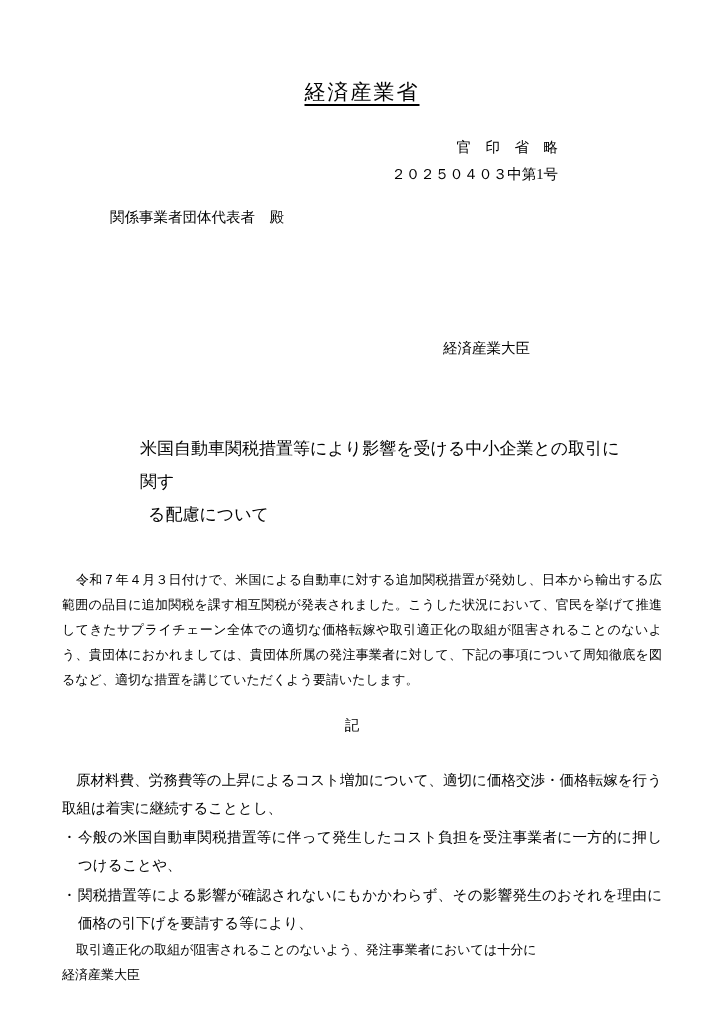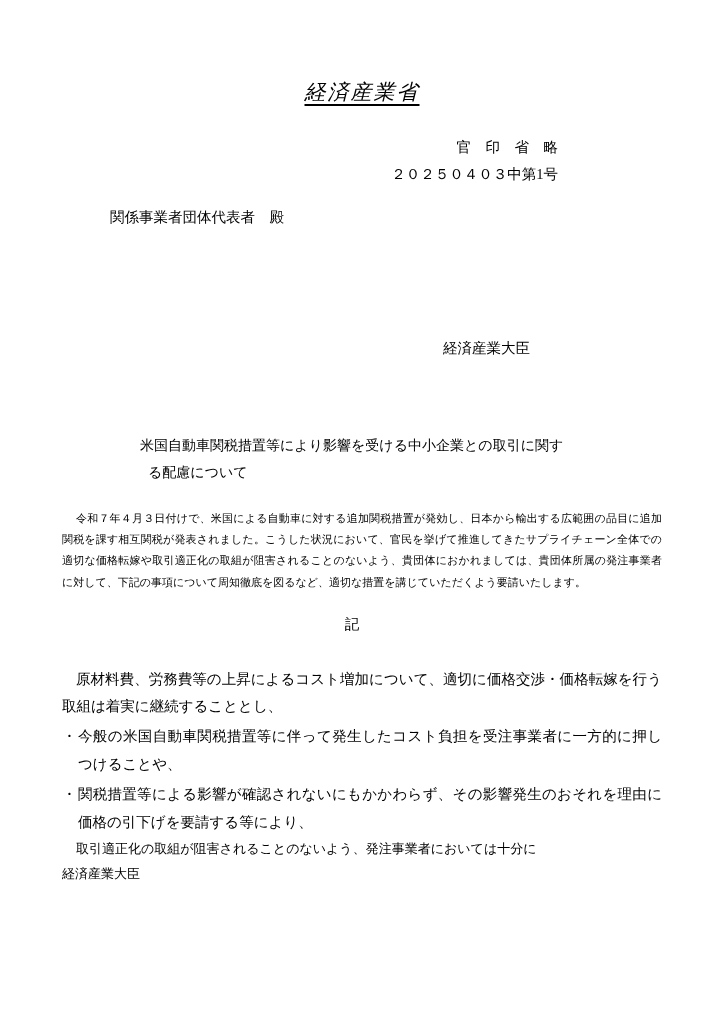--- a/index.html
+++ b/index.html
@@ -23,21 +23,20 @@
     position: relative;
   }
   .doc-title {
     text-align: center;
     font-size: 21px;
     letter-spacing: 2px;
     margin-top: 78px;
     text-decoration: underline;
     text-underline-offset: 5px;
     font-weight: normal;
-    font-style: italic;
   }
   .meta-block {
     margin-top: 28px;
     text-align: right;
     font-size: 14.5px;
     line-height: 1.85;
     padding-right: 104px;
   }
   .meta-line {
     white-space: pre;
@@ -48,35 +47,36 @@
     padding-left: 48px;
   }
   .issuer {
     margin-top: 112px;
     font-size: 14.5px;
     text-align: right;
     padding-right: 132px;
   }
   .subject {
     margin-top: 74px;
-    font-size: 14px;
+    font-size: 17px;
     line-height: 1.95;
     padding-left: 78px;
     padding-right: 30px;
   }
   .subject .l2 {
     padding-left: 8px;
   }
   .body-para {
-    margin-top: 22px;
-    font-size: 11px;
+    margin-top: 38px;
+    font-size: 13px;
     line-height: 1.92;
     text-align: justify;
     text-justify: inter-ideograph;
     text-indent: 14px;
+    font-family: Liberation Mono, monospace;
   }
   .centered-ki {
     margin-top: 22px;
     text-align: center;
     font-size: 14.5px;
     padding-right: 20px;
   }
   .body-para2 {
     margin-top: 32px;
     font-size: 14.5px;

